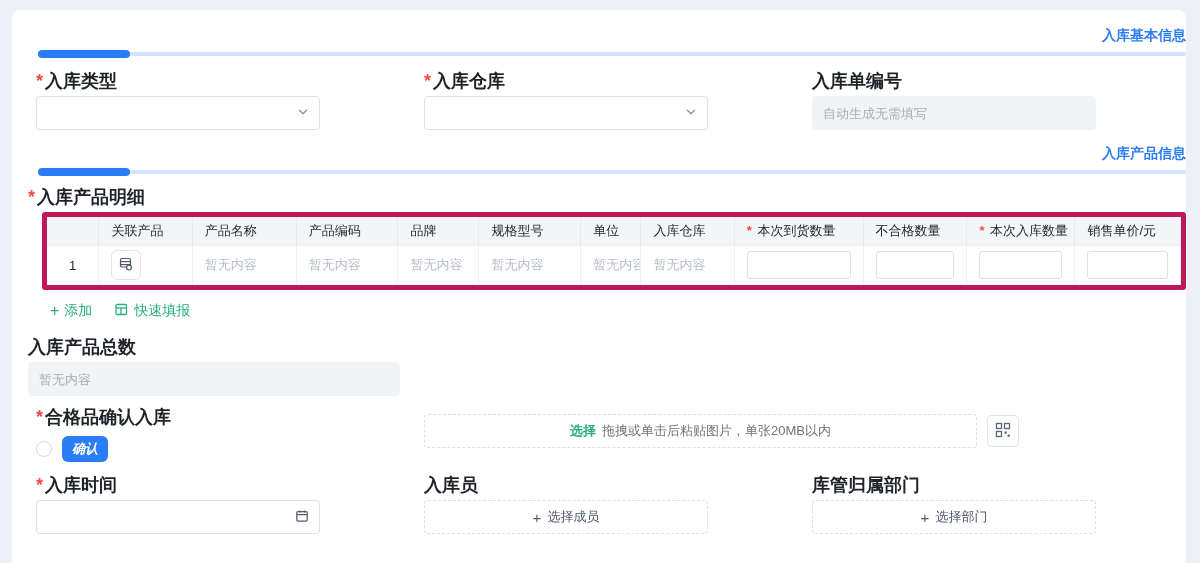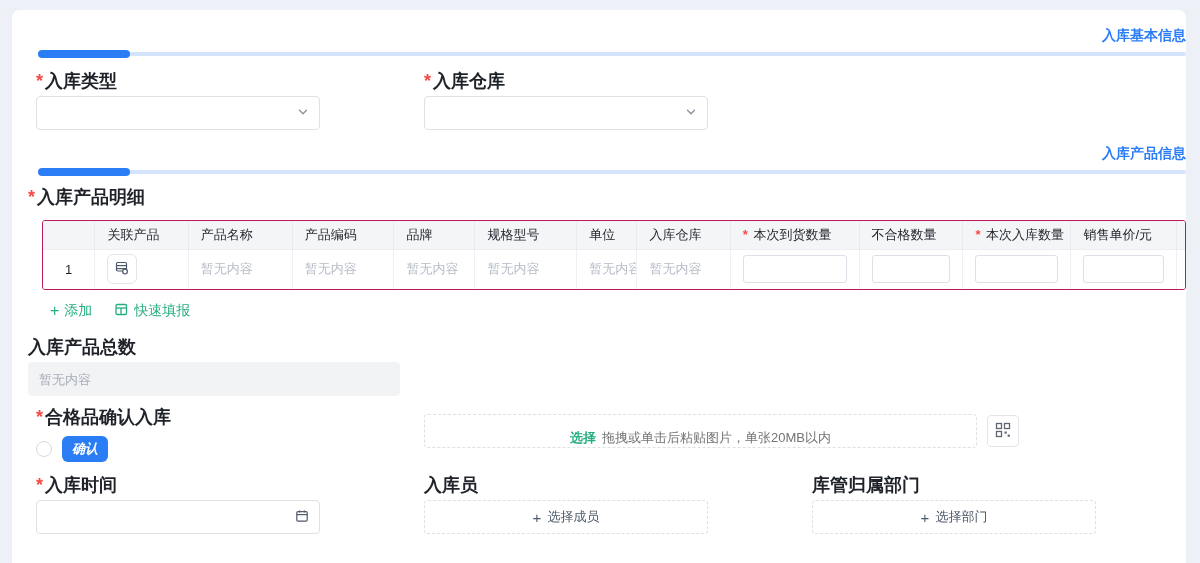--- a/index.html
+++ b/index.html
@@ -41,21 +41,21 @@
     font-family:"Liberation Sans","DejaVu Sans",sans-serif;
   }
   .input-disabled {
     background:#f2f3f5; border:1px solid #f2f3f5; color:#a7adb8;
   }
   .input-disabled::placeholder { color:#a7adb8; }
 
   .mt14{margin-top:14px} .mt12{margin-top:12px}
 
   
-  .table-wrap { margin-left:14px; margin-top:14px; width:1144px; overflow:hidden; border:1px solid #be185d; border-radius:3px; }
+  .table-wrap { margin-left:14px; margin-top:6px; width:1144px; overflow:hidden; border:5px solid #be185d; border-radius:3px; }
   table { border-collapse:collapse; table-layout:fixed; width:1259px; }
   thead th {
     background:#f4f5f7; height:28px; font-weight:400; font-size:13px; color:#1f2329;
     text-align:left; padding:0 12px; border-right:1px solid #e9ebf0; white-space:nowrap; overflow:hidden;
   }
   thead th.center { text-align:center; padding:0; }
   tbody td {
     height:40px; font-size:13px; border-right:1px solid #eef0f3; border-top:1px solid #eceef2;
     padding:0 12px; white-space:nowrap; overflow:hidden; background:#fff;
   }
@@ -86,21 +86,21 @@
     display:inline-block; cursor:pointer;
   }
   .confirm-btn {
     margin-left:10px; background:#2b7df6; color:#fff; font-size:13px; font-weight:600;
     border:none; border-radius:6px; padding:4px 10px; cursor:pointer; font-family:inherit;font-style:italic;
   }
   .photo-group { width:600px; }
   .photo-line { display:flex; align-items:center; gap:10px; margin-top:6px; }
   .upload-box {
     width:553px; height:34px; border:1px dashed #dde0e6; border-radius:4px; background:#fff;
-    display:flex; align-items:flex-end; justify-content:center; gap:6px; cursor:pointer; font-size:13px;
+    display:flex; align-items:center; justify-content:center; gap:6px; cursor:pointer; font-size:13px;
   }
   .upload-choose { color:#27ae7f; font-weight:600; }
   .upload-hint { color:#737373; }
   .qr-btn {
     width:32px; height:32px; border:1px solid #e2e5ea; border-radius:4px; background:#fff;
     display:inline-flex; align-items:center; justify-content:center; cursor:pointer; padding:0;
   }
 
   
   .dashed-btn {
@@ -138,20 +138,24 @@
     <div class="col">
       <div class="flabel"><span class="req">*</span><span>入库仓库</span></div>
       <div class="select-box">
         <span></span>
         <span>
           <svg width="12" height="12" viewBox="0 0 12 12">
               <path d="M2.5 4.2 L6 7.8 L9.5 4.2" stroke="#8a919f" stroke-width="1.3" fill="none" stroke-linecap="round" stroke-linejoin="round"></path>
             </svg>
         </span>
       </div>
+    </div>
+    <div class="col">
+      <div class="flabel">入库单编号</div>
+      <input class="input-plain input-disabled" readonly="" placeholder="自动生成无需填写" style="">
     </div>
   </div>
 
   <div class="sec mt14">
     <div class="sec-title">入库产品信息</div>
     <div class="sec-bar">
       <div class="track"></div>
       <div class="fill"></div>
     </div>
   </div>

